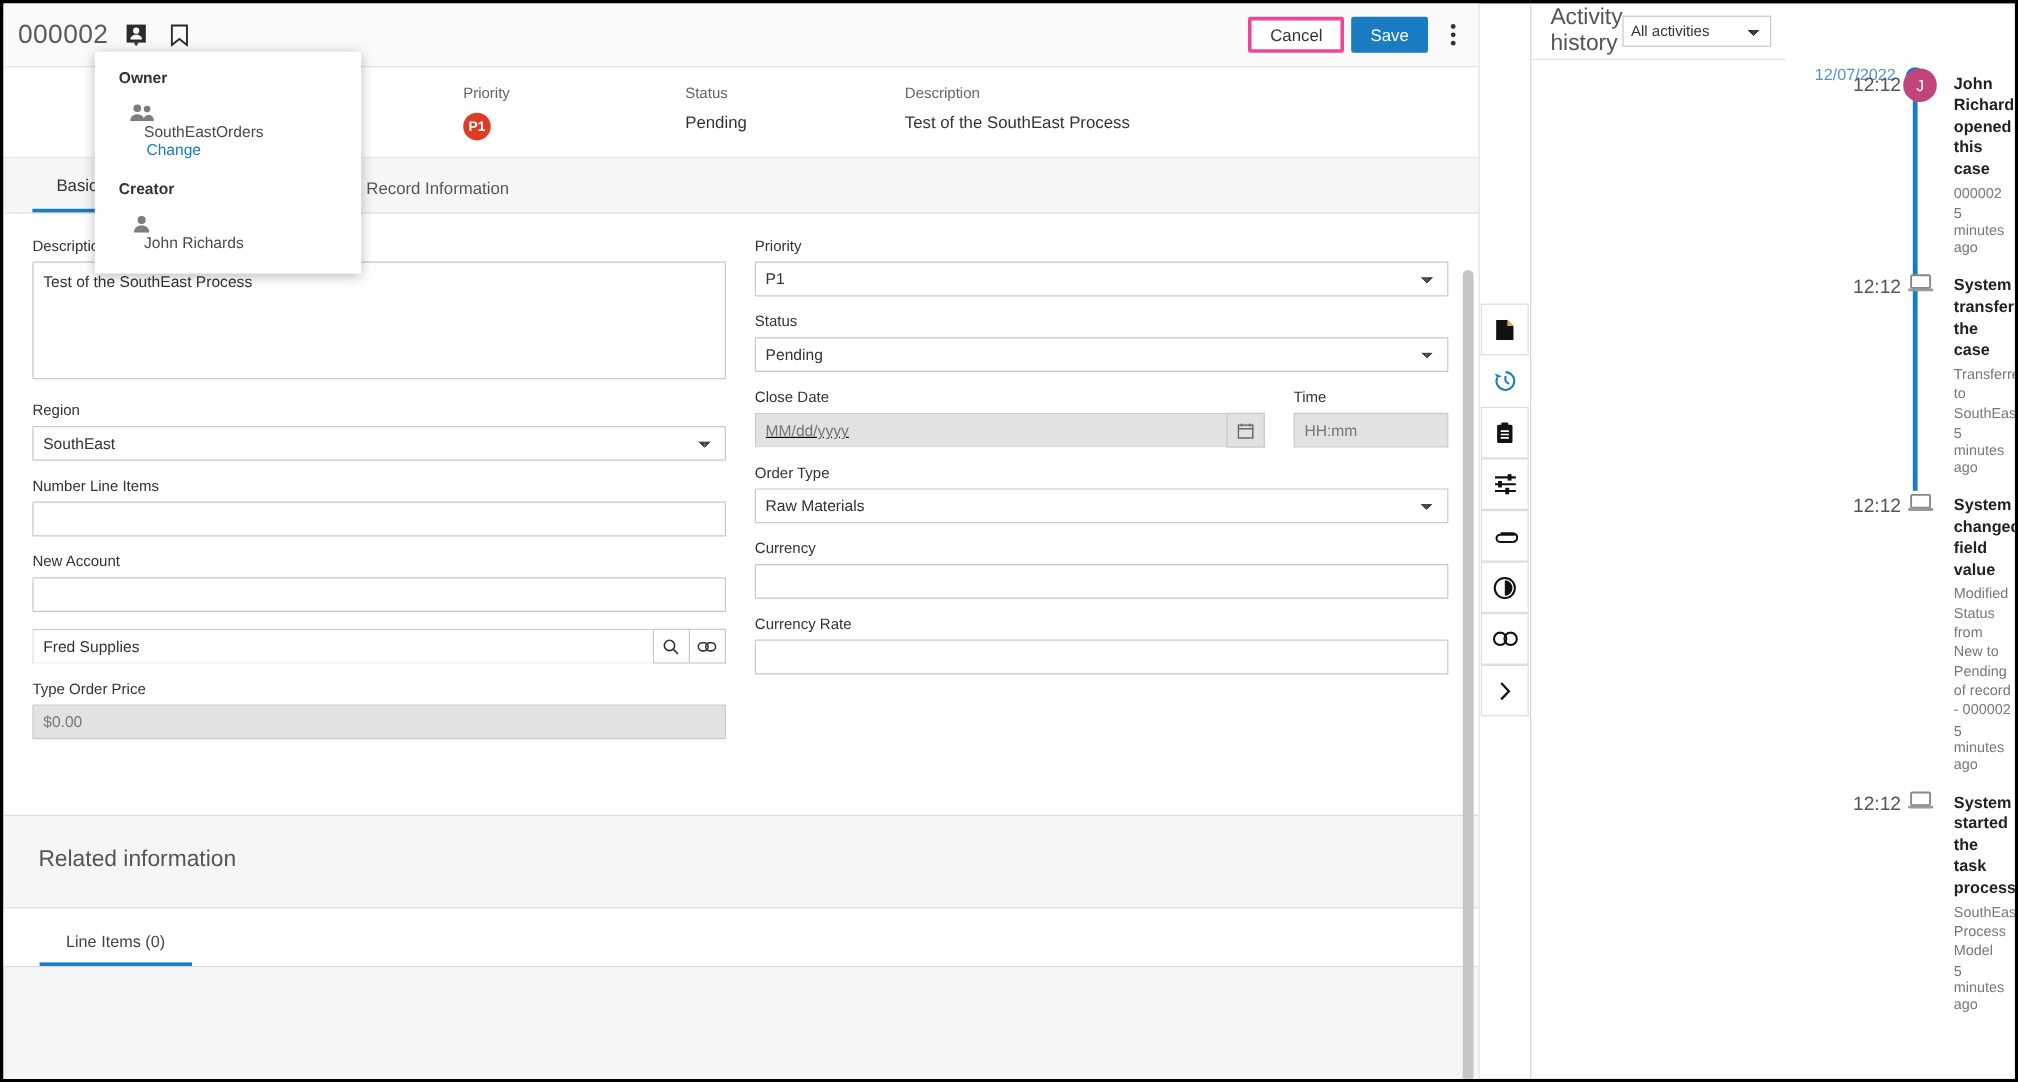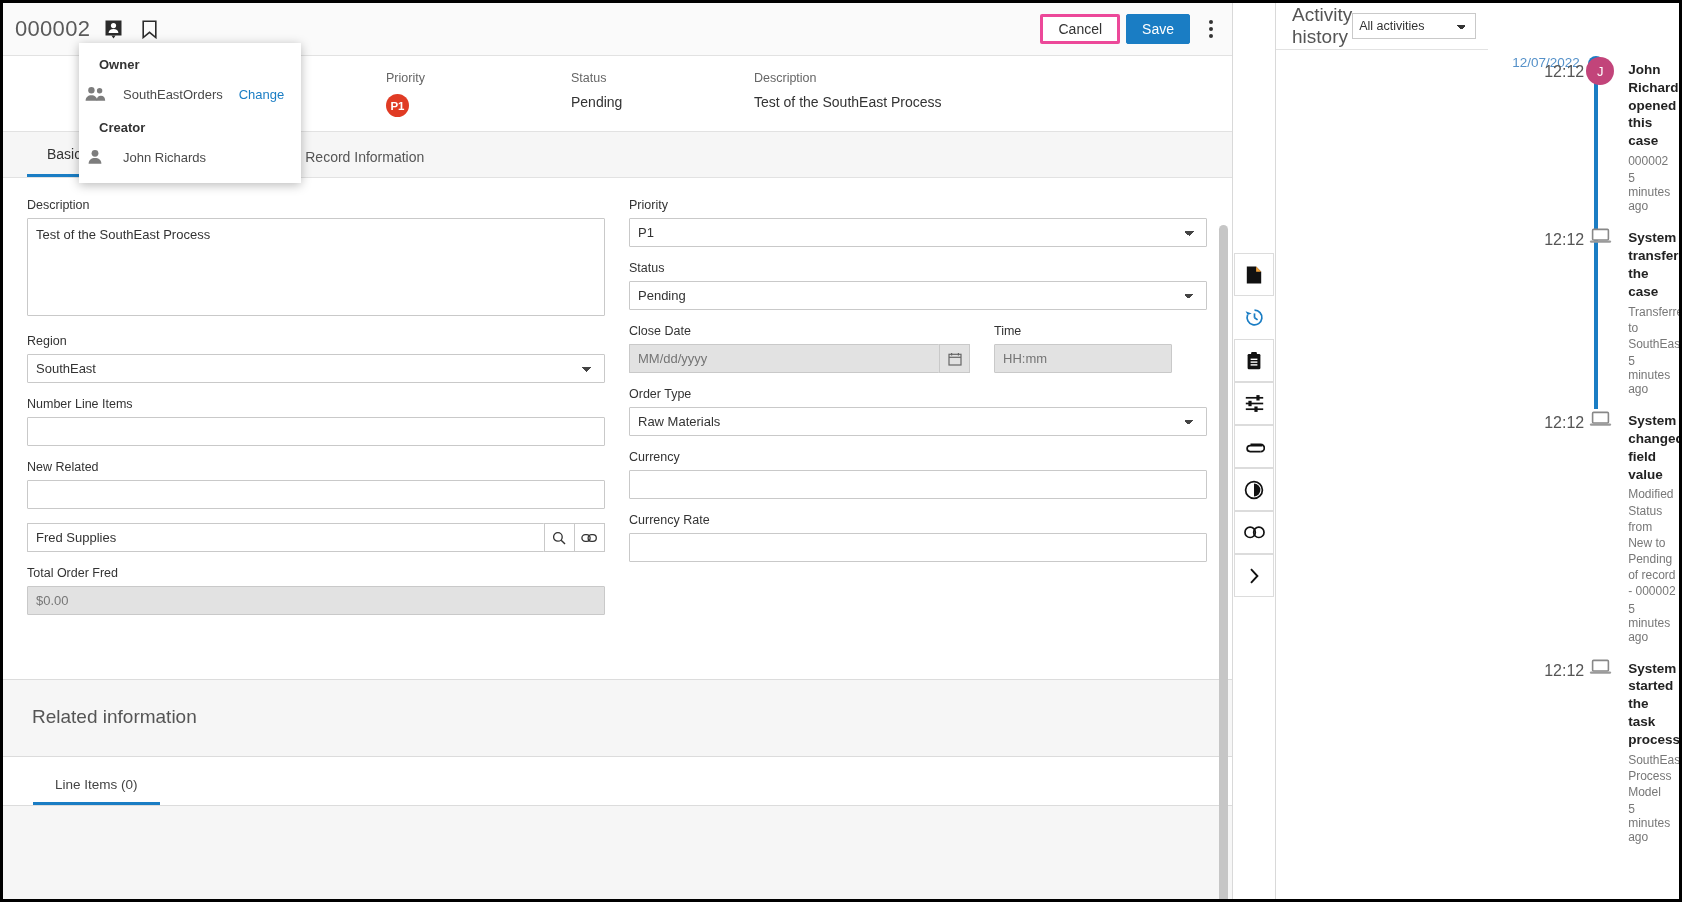--- a/index.html
+++ b/index.html
@@ -94,23 +94,24 @@
   }
   .pop-label {
     font-size: 13px;
     font-weight: bold;
     color: #333;
     padding: 0 0 0 20px;
     margin-bottom: 14px;
   }
   .pop-row {
     display: flex;
-    align-items: flex-end;
-    padding: 0 0 0 4px;
+    align-items: flex-start;
+    padding: 0 0 0 27px;
     margin-bottom: 18px;
+    flex-direction: column;
   }
   .pop-avatar { width: 26px; display:flex; align-items:center; justify-content:center; }
   .pop-name { font-size: 13px; color: #4a4a4a; margin-left: 14px; }
   .pop-change { font-size: 13px; color: #1a7dc4; margin-left: 16px; cursor: pointer; }
   .pop-row.creator { margin-bottom: 0; }
 
   
   .headstrip {
     height: 76px;
     background: #fff;
@@ -194,21 +195,21 @@
   }
   textarea.ctl { height: 98px; padding: 7px 8px; resize: none; line-height: 1.4; }
   select.ctl {
     appearance: none; -webkit-appearance: none;
     background-image: linear-gradient(45deg, transparent 50%, #444 50%), linear-gradient(135deg, #444 50%, transparent 50%);
     background-position: calc(100% - 17px) 12px, calc(100% - 12px) 12px;
     background-size: 5px 5px, 5px 5px;
     background-repeat: no-repeat;
   }
   .inline-row { display: flex; gap: 24px; }
-  .dtwrap { display: flex; width: 341px; }
+  .dtwrap { display: flex; width: 425px; text-decoration: underline; }
   .dtwrap .ctl { border-right: none; }
   .cal-btn {
     width: 34px; height: 29px;
     border: 1px solid #c9c9c9;
     background: #e2e2e2;
     display: flex; align-items: center; justify-content: center;
     cursor: pointer;
   }
   .timecol { width: 178px; }
   .lookup { display: flex; }
@@ -497,42 +498,42 @@
               <label class="flabel">Region</label>
               <select class="ctl">
                 <option>SouthEast</option>
               </select>
             </div>
             <div class="field">
               <label class="flabel">Number Line Items</label>
               <input class="ctl" value="" style="">
             </div>
             <div class="field">
-              <label class="flabel">New Related</label>
+              <label class="flabel">New Account</label>
               <input class="ctl" value="" style="">
             </div>
             <div class="field">
               <div class="lookup">
                 <input class="ctl" value="Fred Supplies" style="">
                 <span class="lk-btn">
                   <svg width="14" height="14" viewBox="0 0 14 14">
                     <circle cx="5.9" cy="5.9" r="4.3" fill="none" stroke="#333" stroke-width="1.3"></circle>
                     <line x1="9.2" y1="9.2" x2="13" y2="13" stroke="#333" stroke-width="1.4"></line>
                   </svg>
                 </span>
                 <span class="lk-btn">
                   <svg width="17" height="12" viewBox="0 0 17 12">
                     <rect x="0.9" y="2.6" width="8.2" height="6.8" rx="3.4" fill="none" stroke="#333" stroke-width="1.3"></rect>
                     <rect x="7.1" y="2.6" width="8.2" height="6.8" rx="3.4" fill="none" stroke="#333" stroke-width="1.3"></rect>
                   </svg>
                 </span>
               </div>
             </div>
             <div class="field">
-              <label class="flabel">Total Order Fred</label>
+              <label class="flabel">Type Order Price</label>
               <input class="ctl readonly" readonly="" value="$0.00" style="">
             </div>
           </div>
 
           <div class="col">
             <div class="field">
               <label class="flabel">Priority</label>
               <select class="ctl">
                 <option>P1</option>
               </select>

